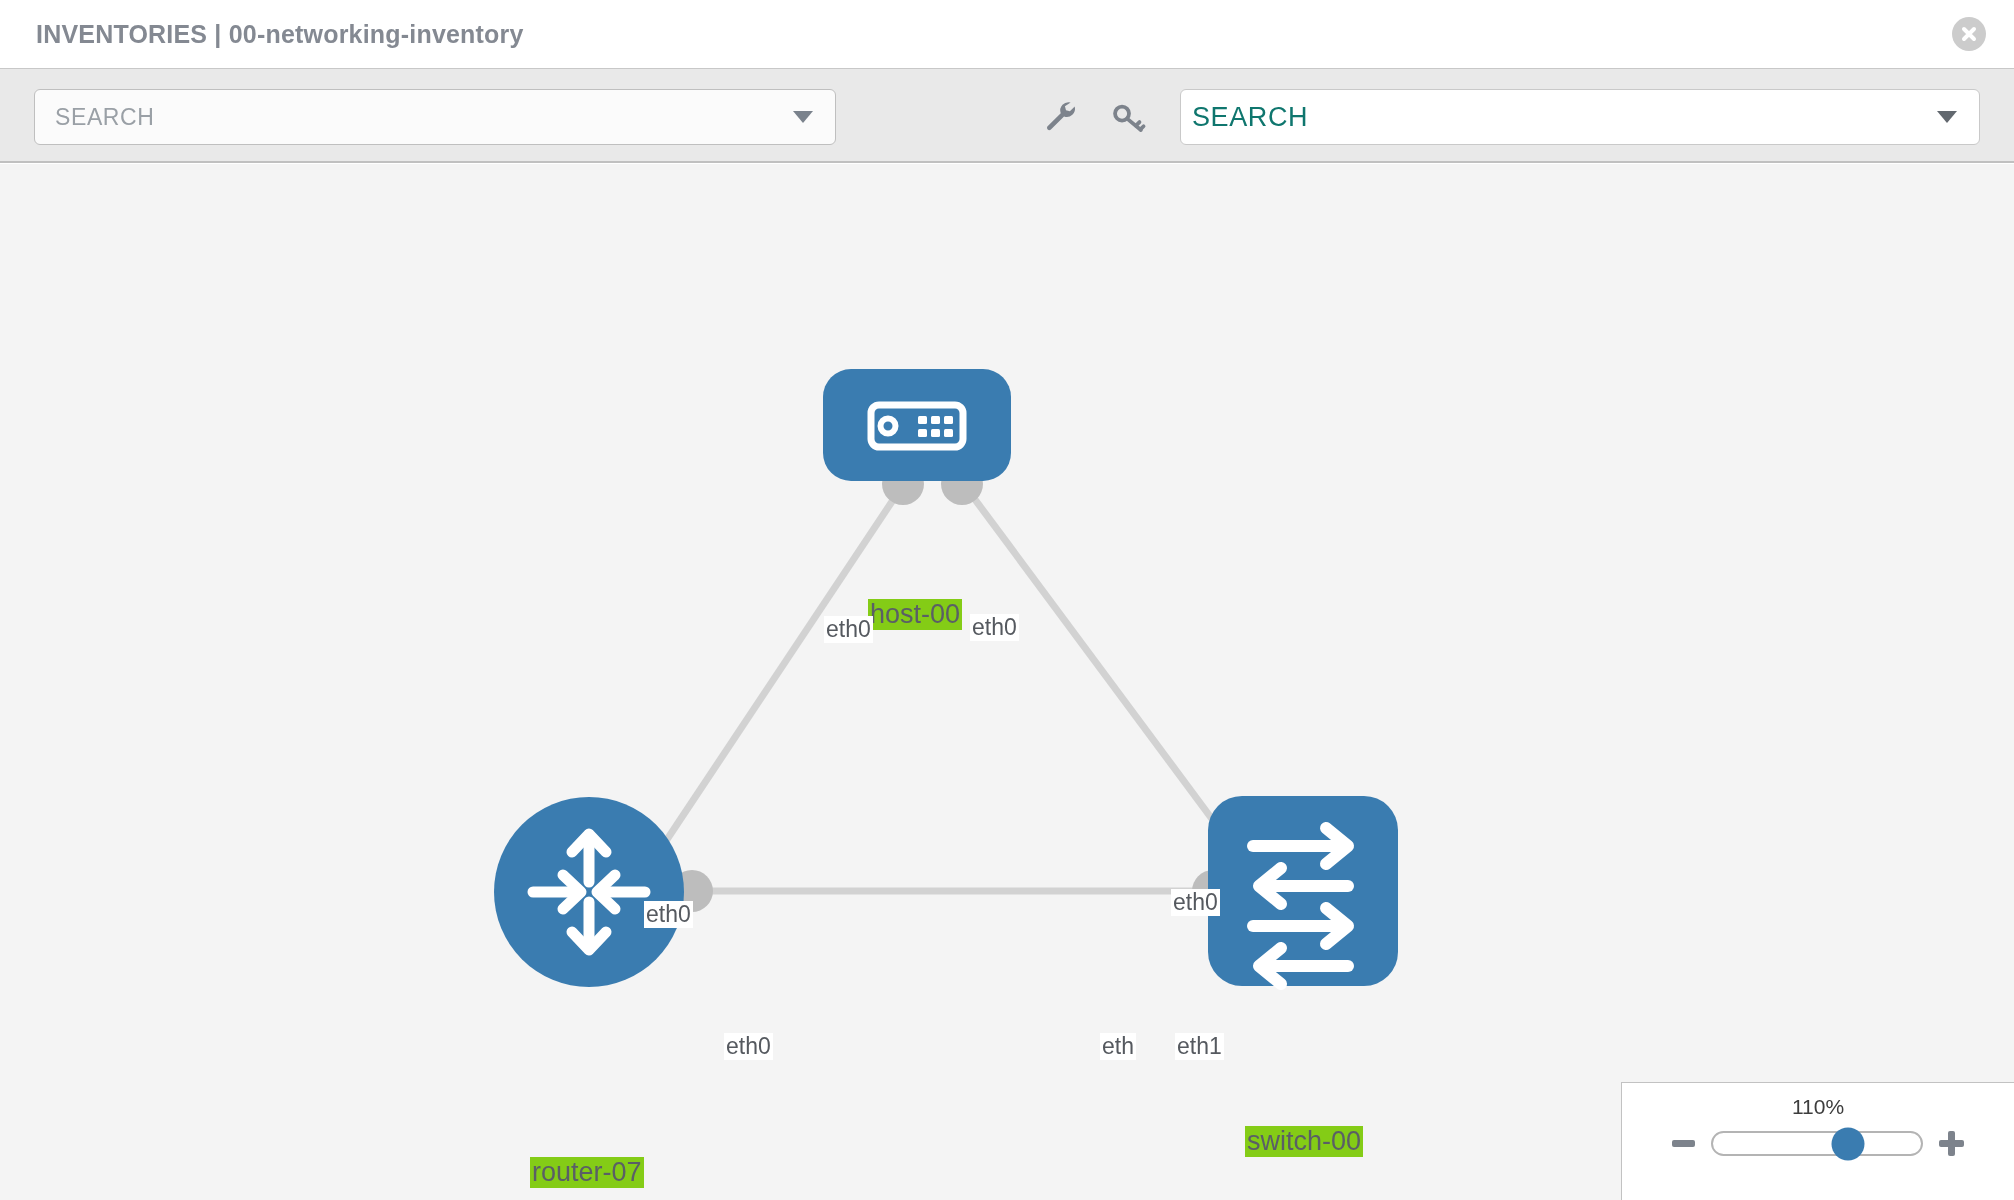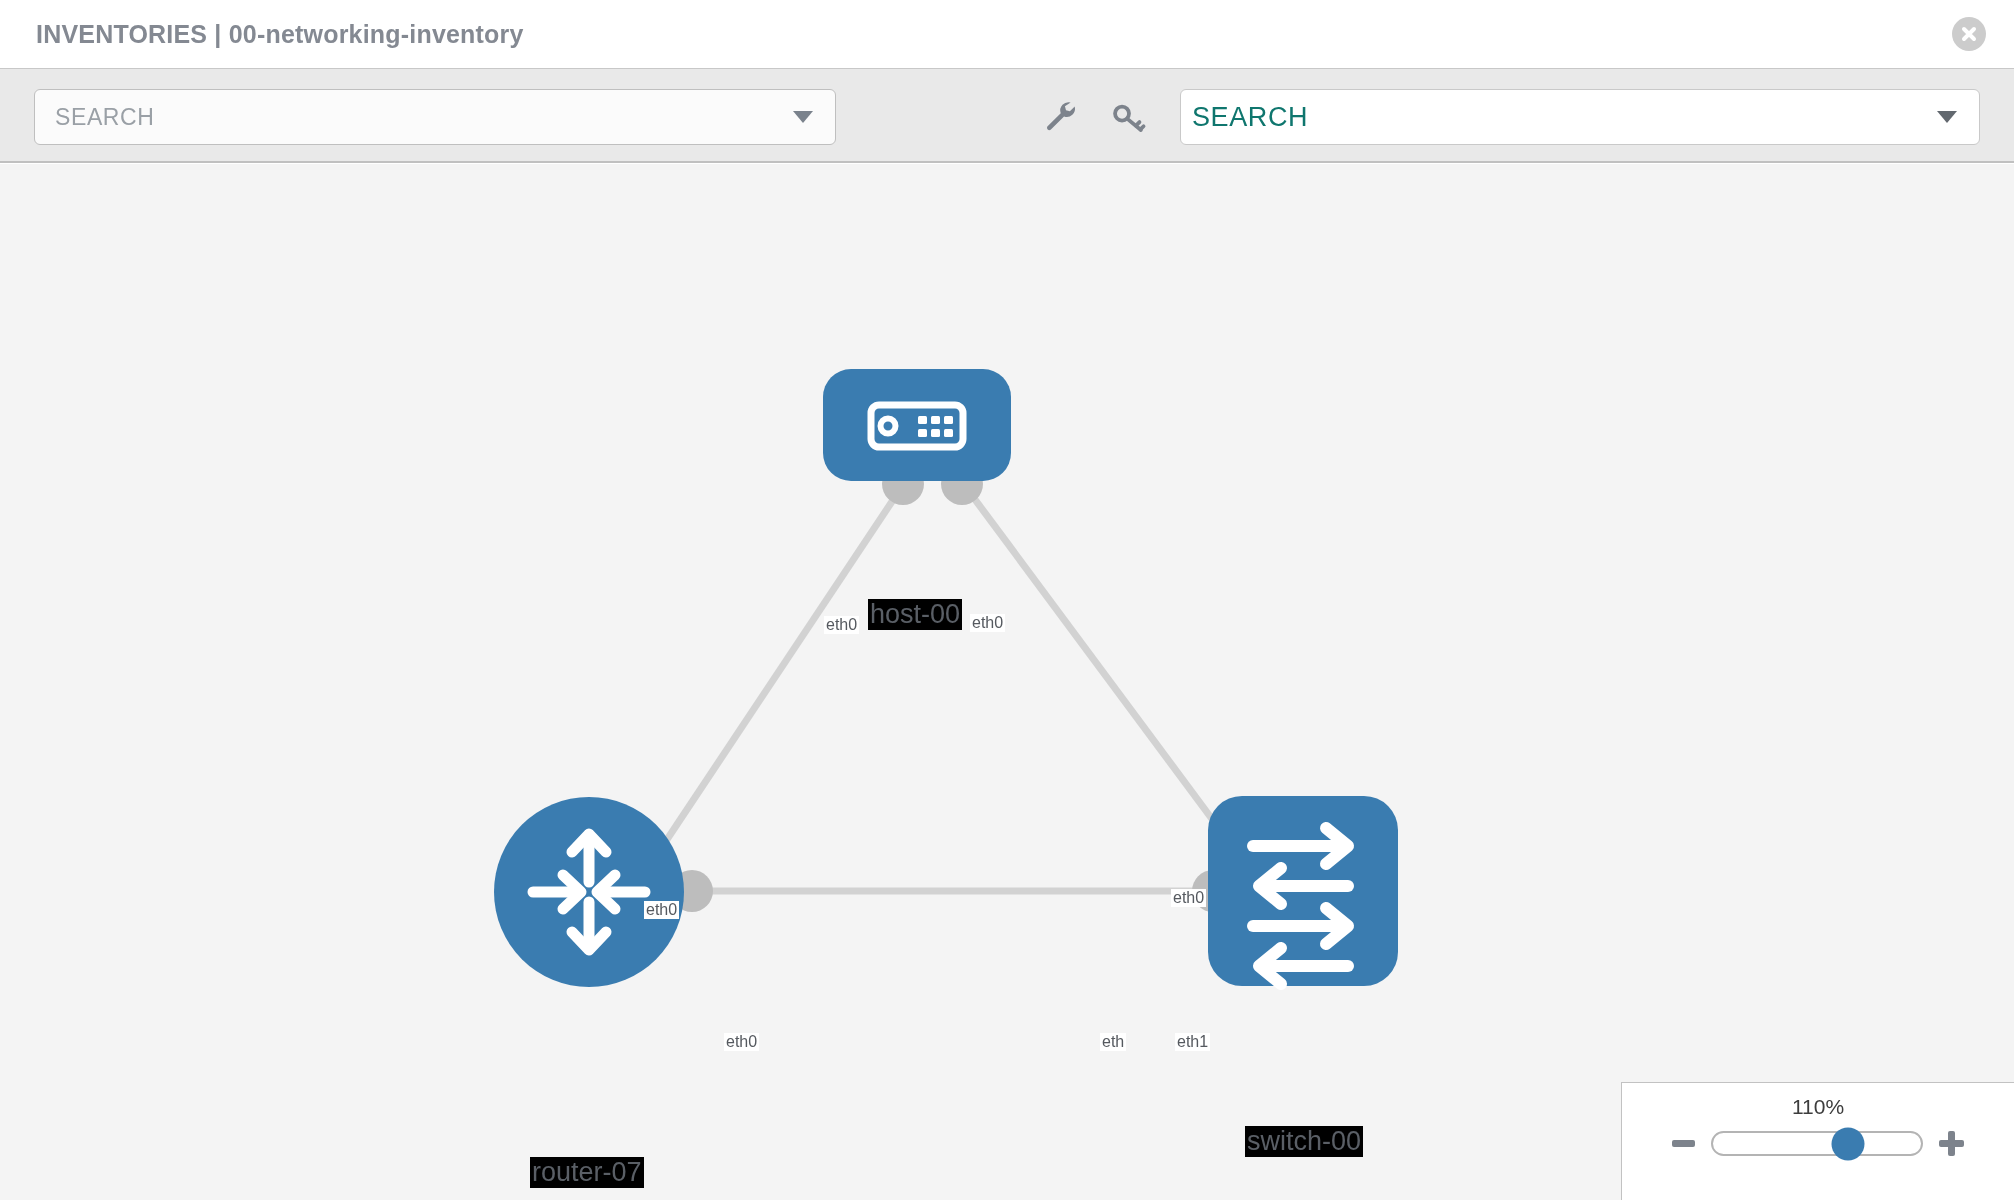--- a/index.html
+++ b/index.html
@@ -128,27 +128,27 @@
   .canvas svg.topology {
     position: absolute;
     left: 0; top: 0;
     width: 2014px; height: 1036px;
   }
 
   .node-label {
     position: absolute;
     font-size: 27px;
     color: #5a5f66;
-    background: #000000;
+    background: #84cc16;
     white-space: nowrap;
     padding: 0 2px;
   }
   .edge-label {
     position: absolute;
-    font-size: 16px;
+    font-size: 23px;
     color: #55595f;
     background: #ffffff;
     white-space: nowrap;
     padding: 0 2px;
   }
 
   
   .zoom-panel {
     position: absolute;
     left: 1621px; top: 1082px;

